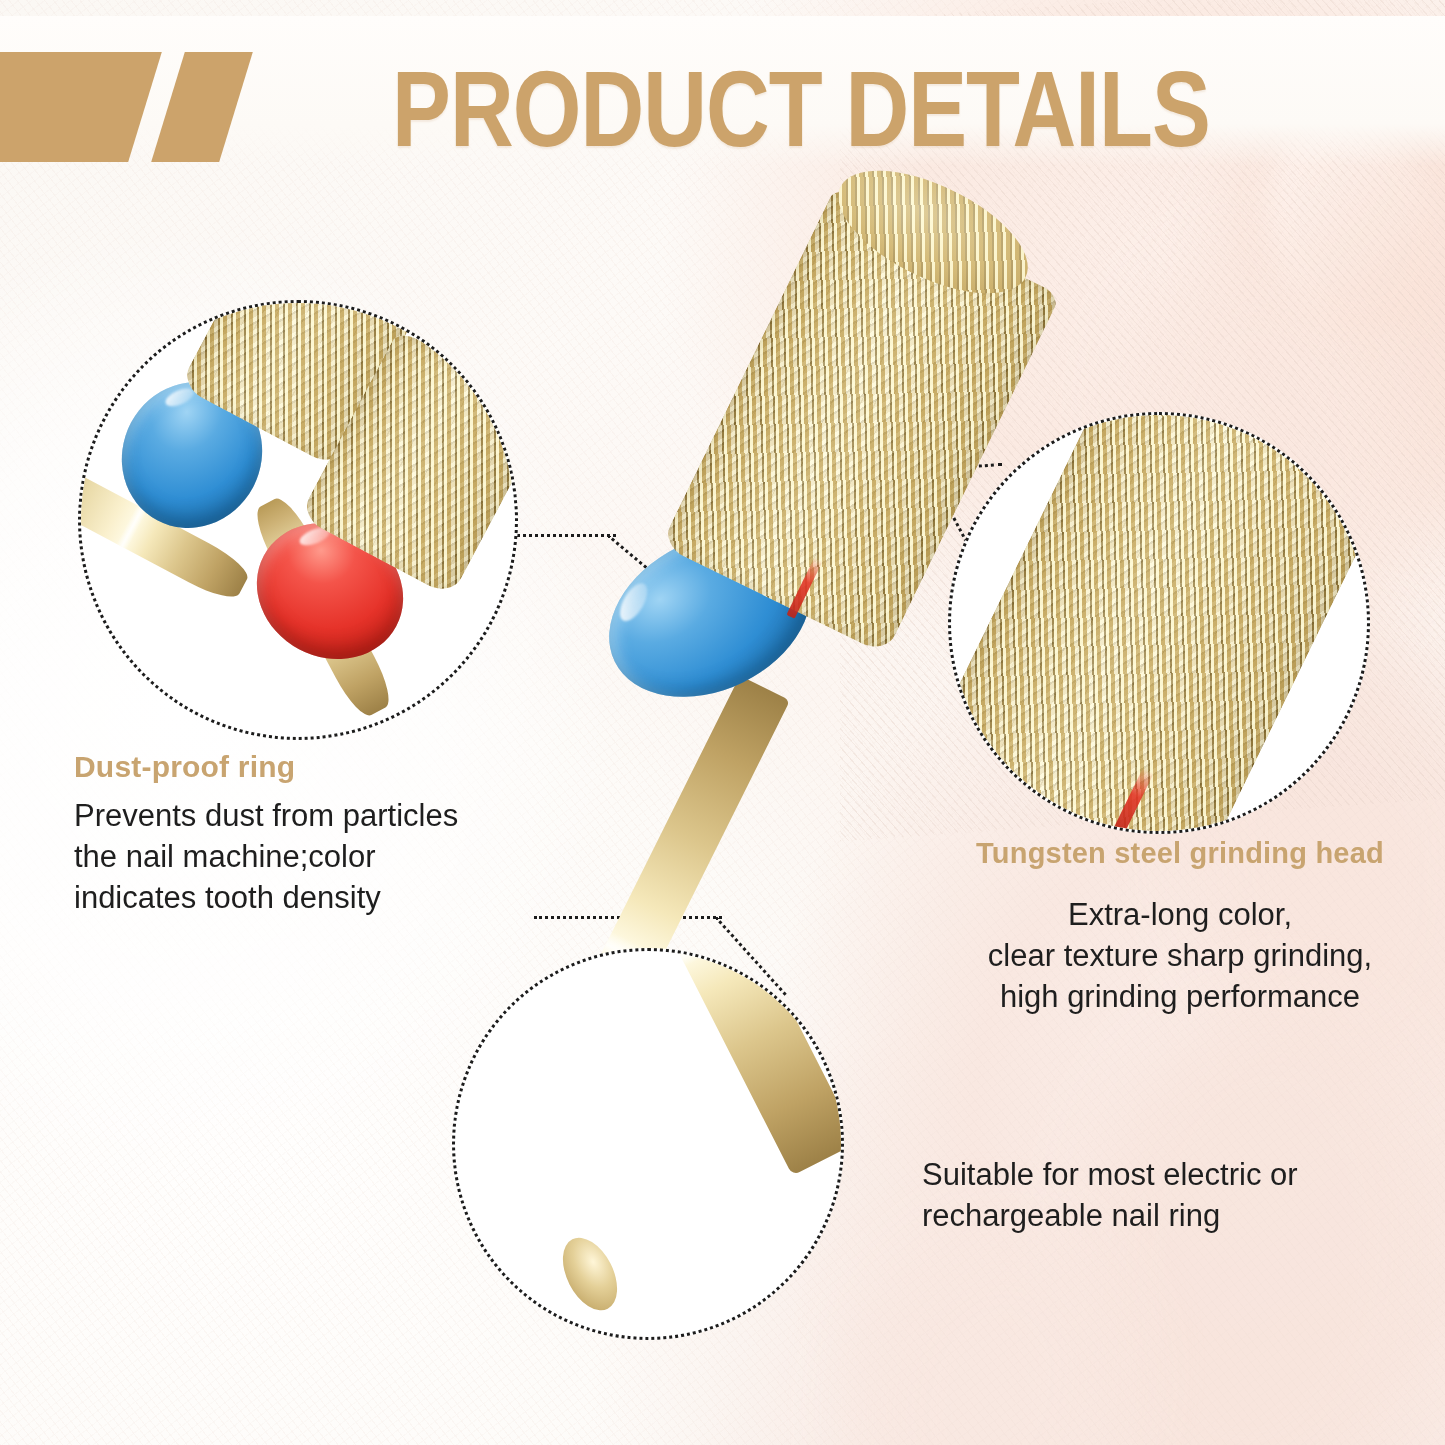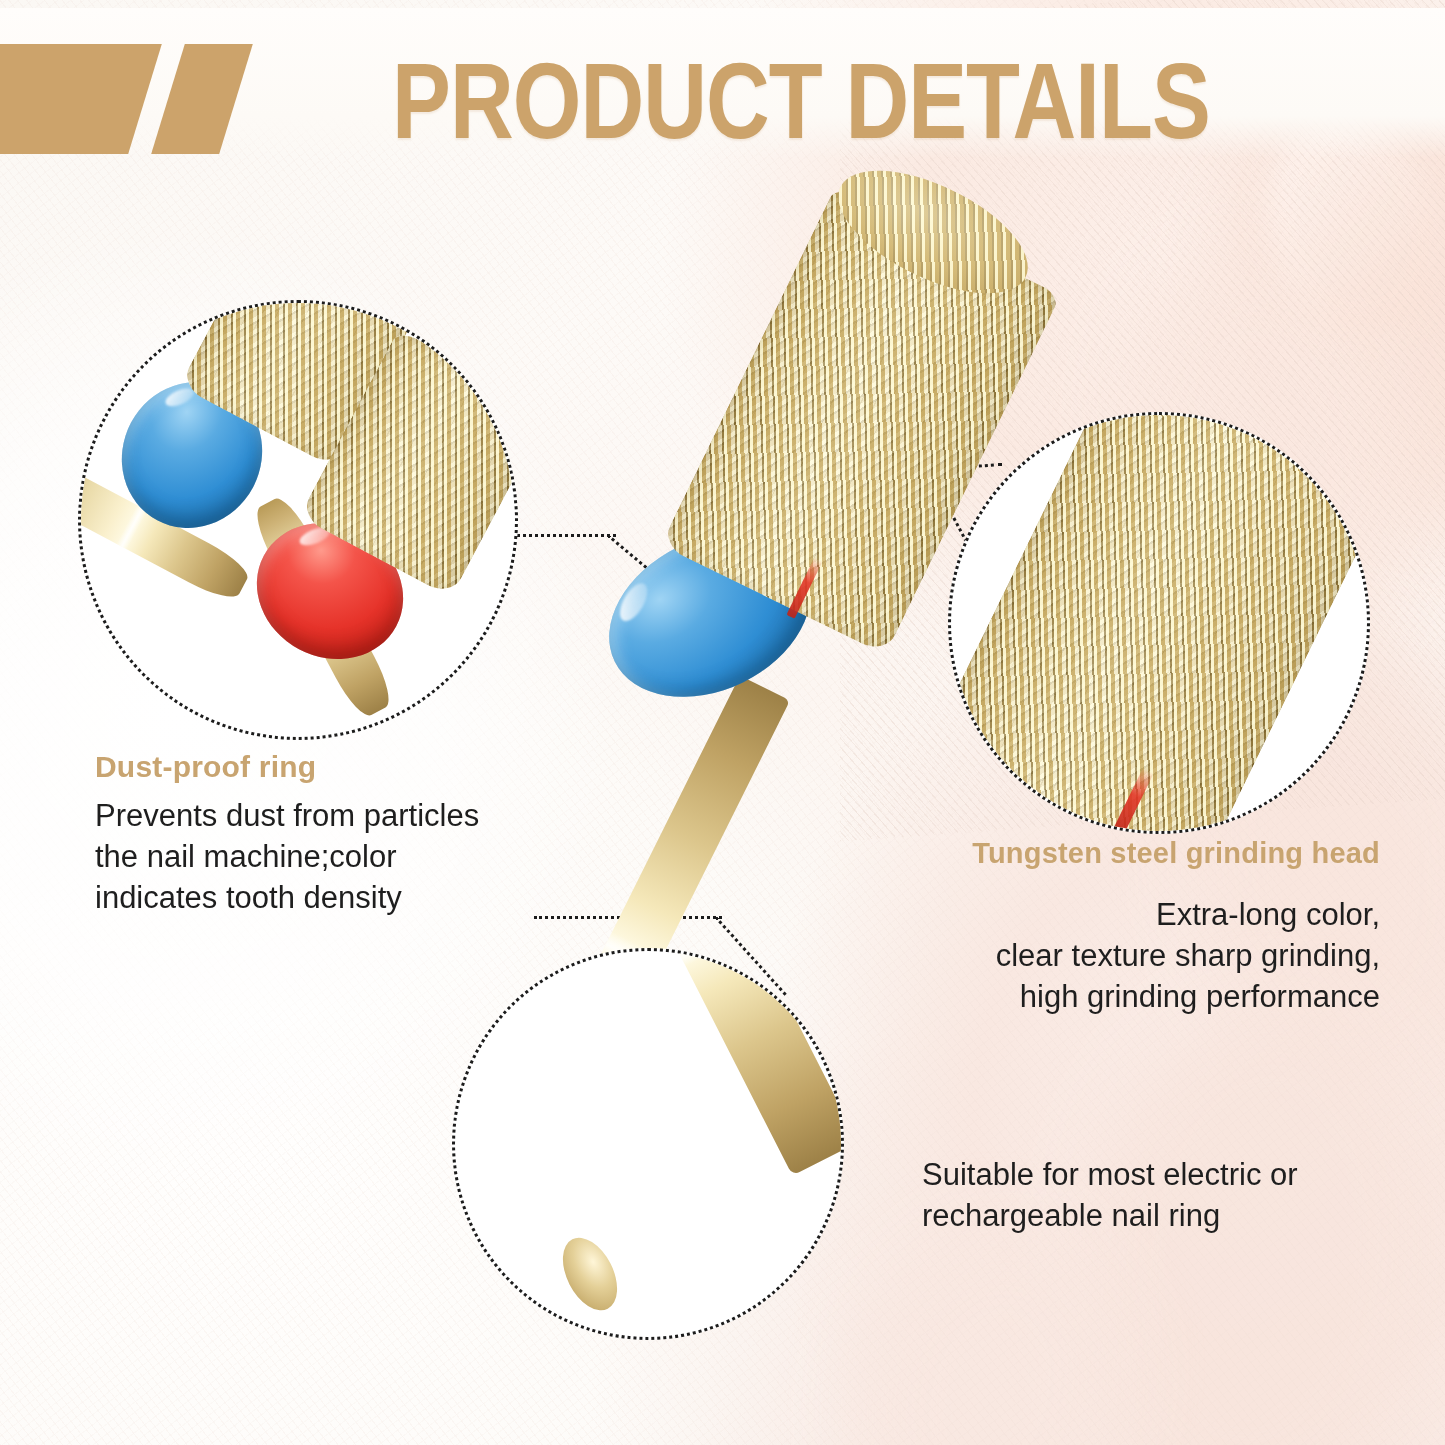--- a/index.html
+++ b/index.html
@@ -61,21 +61,21 @@
     opacity:.5;
     transform:skewY(-4deg);
   }
   .vignette-left {
     position:absolute; left:0; top:150px; width:760px; height:1295px;
     background:radial-gradient(ellipse 560px 620px at 180px 560px, #ffffff 0%, rgba(255,255,255,.72) 45%, rgba(255,255,255,0) 78%);
   }
 
   
   .header-band {
-    position:absolute; left:0; top:8px; width:1445px; height:150px;
+    position:absolute; left:0; top:16px; width:1445px; height:150px;
     background:linear-gradient(180deg,#fffdfb 0%, #fdfaf6 72%, rgba(253,250,246,0) 100%);
     text-align:center;
   }
   .hdr-shape { position:absolute; background:#cca36b; }
   .hdr-shape.big {
     left:-40px; top:36px; width:185px; height:110px;
     transform:skewX(-17deg);
   }
   .hdr-shape.bar {
     left:168px; top:36px; width:68px; height:110px;
@@ -200,24 +200,24 @@
   .txt-block { position:absolute; }
   .txt-head {
     font-size:30px; font-weight:700; color:#c8a470;
     letter-spacing:.2px; line-height:38px; white-space:nowrap;
   }
   .txt-body {
     font-size:31px; color:#1e1e1e; line-height:41px; font-weight:400;
   }
   .txt-body span { display:block; white-space:nowrap; }
 
-  .blk-dust   { left:74px;  top:748px;  width:470px;margin-left:21px; }
+  .blk-dust   { left:74px;  top:748px;  width:470px; }
   .blk-dust .txt-body { margin-top:9px; }
 
-  .blk-tung   { left:880px; top:834px;  width:500px; text-align:right; }
+  .blk-tung   { left:930px; top:834px;  width:500px; text-align:center; }
   .blk-tung .txt-head { font-size:29px; }
   .blk-tung .txt-body { margin-top:22px; }
 
   .blk-iso    { left:922px; top:1130px; width:470px; }
   .blk-iso .txt-body { margin-top:24px; }
 </style>
 </head>
 <body>
 
 <div id="stage">

